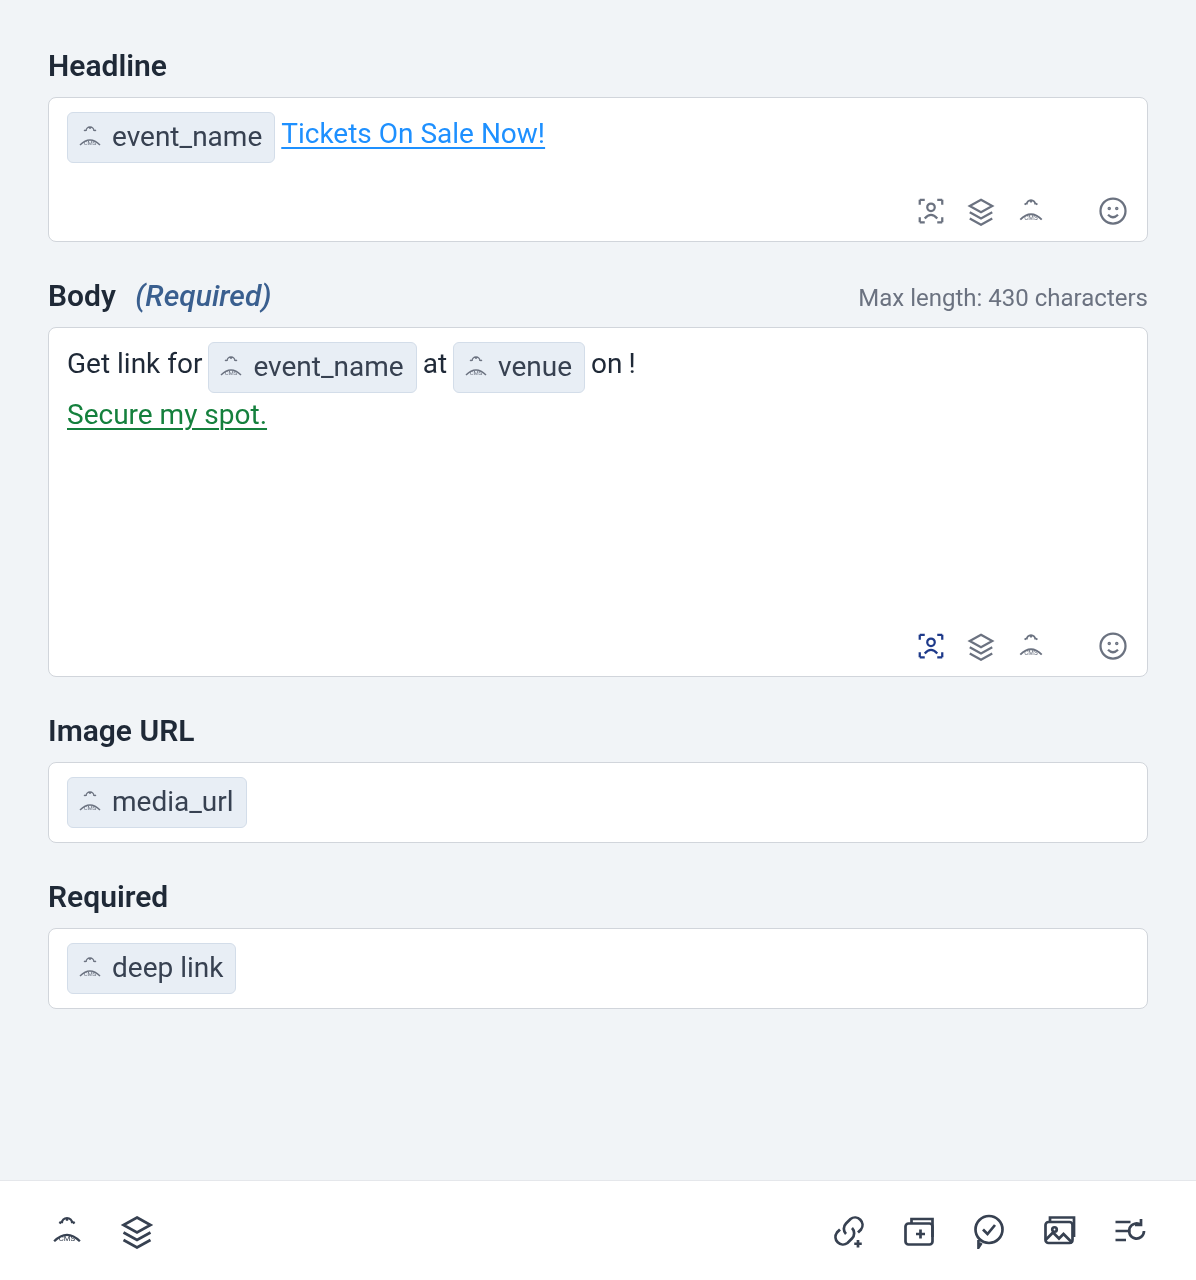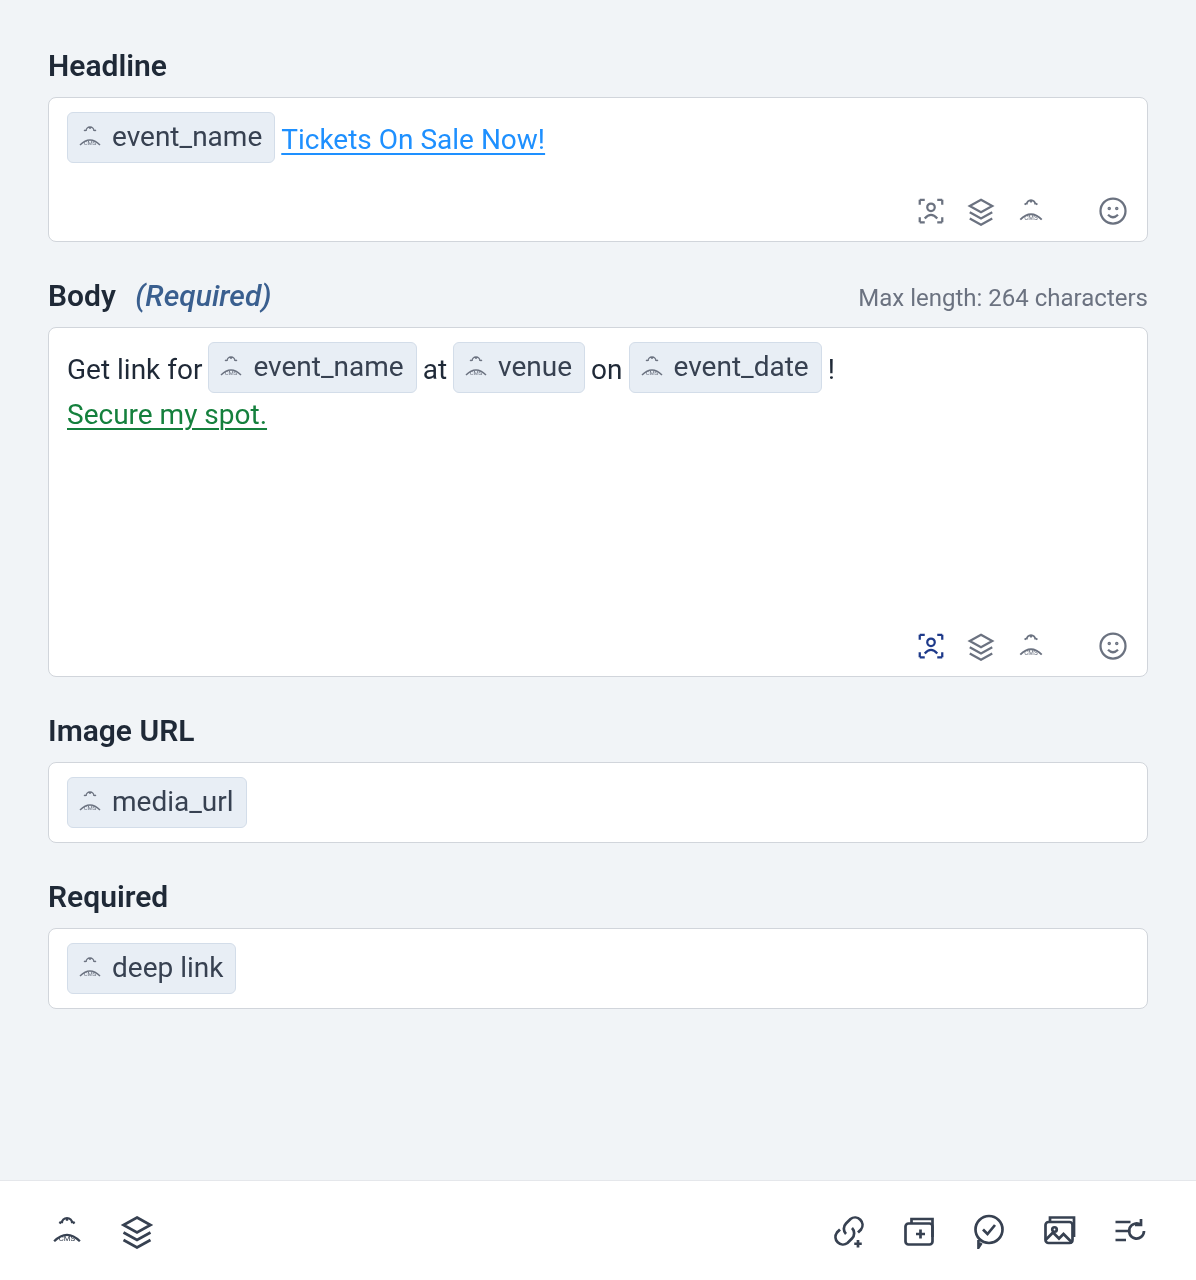--- a/index.html
+++ b/index.html
@@ -58,21 +58,21 @@
       position: relative;
     }
     .field-input.tall {
       min-height: 145px;
     }
     .field-input.xtall {
       min-height: 350px;
     }
     .content-line {
       display: flex;
-      align-items: flex-end;
+      align-items: flex-start;
       flex-wrap: wrap;
       gap: 6px;
       line-height: 1.6;
     }
     .cms-token {
       display: inline-flex;
       align-items: center;
       background: #e8eef5;
       border: 1px solid #d3dde9;
       border-radius: 6px;
@@ -233,21 +233,21 @@
       </div>
     </div>
   </div>
 
   <div class="field-group">
     <div class="field-header">
       <div class="field-label">
         <span>Body</span>
         <span class="required">(Required)</span>
       </div>
-      <div class="field-hint">Max length: 264 characters</div>
+      <div class="field-hint">Max length: 430 characters</div>
     </div>
     <div class="field-input xtall">
       <div class="content-line">
         <span class="plain-text">Get link for</span>
         <span class="cms-token">
           <span class="cms-icon">
             <svg viewBox="0 0 28 24">
                 <path d="M10 6 a4 4 0 0 1 8 0 M14 2 v2 M8 5 l1.5 1 M20 5 l-1.5 1"></path>
                 <path d="M4 20 q10 -10 20 0"></path>
                 <text x="14" y="20" font-size="6" text-anchor="middle" fill="#6b7280" stroke="none">CMS</text>
@@ -260,30 +260,20 @@
           <span class="cms-icon">
             <svg viewBox="0 0 28 24">
                 <path d="M10 6 a4 4 0 0 1 8 0 M14 2 v2 M8 5 l1.5 1 M20 5 l-1.5 1"></path>
                 <path d="M4 20 q10 -10 20 0"></path>
                 <text x="14" y="20" font-size="6" text-anchor="middle" fill="#6b7280" stroke="none">CMS</text>
               </svg>
           </span>
           <span>venue</span>
         </span>
         <span class="plain-text">on</span>
-        <span class="cms-token">
-          <span class="cms-icon">
-            <svg viewBox="0 0 28 24">
-                <path d="M10 6 a4 4 0 0 1 8 0 M14 2 v2 M8 5 l1.5 1 M20 5 l-1.5 1"></path>
-                <path d="M4 20 q10 -10 20 0"></path>
-                <text x="14" y="20" font-size="6" text-anchor="middle" fill="#6b7280" stroke="none">CMS</text>
-              </svg>
-          </span>
-          <span>event_date</span>
-        </span>
         <span class="plain-text">!</span>
       </div>
       <div class="content-line">
         <span class="link-green">Secure my spot.</span>
       </div>
       <div class="toolbar-row">
         <span class="icon-btn active">
           <svg viewBox="0 0 24 24">
               <path d="M3 3 h4 M3 3 v4 M21 3 h-4 M21 3 v4 M3 21 h4 M3 21 v-4 M21 21 h-4 M21 21 v-4"></path>
               <circle cx="12" cy="9" r="3"></circle>

